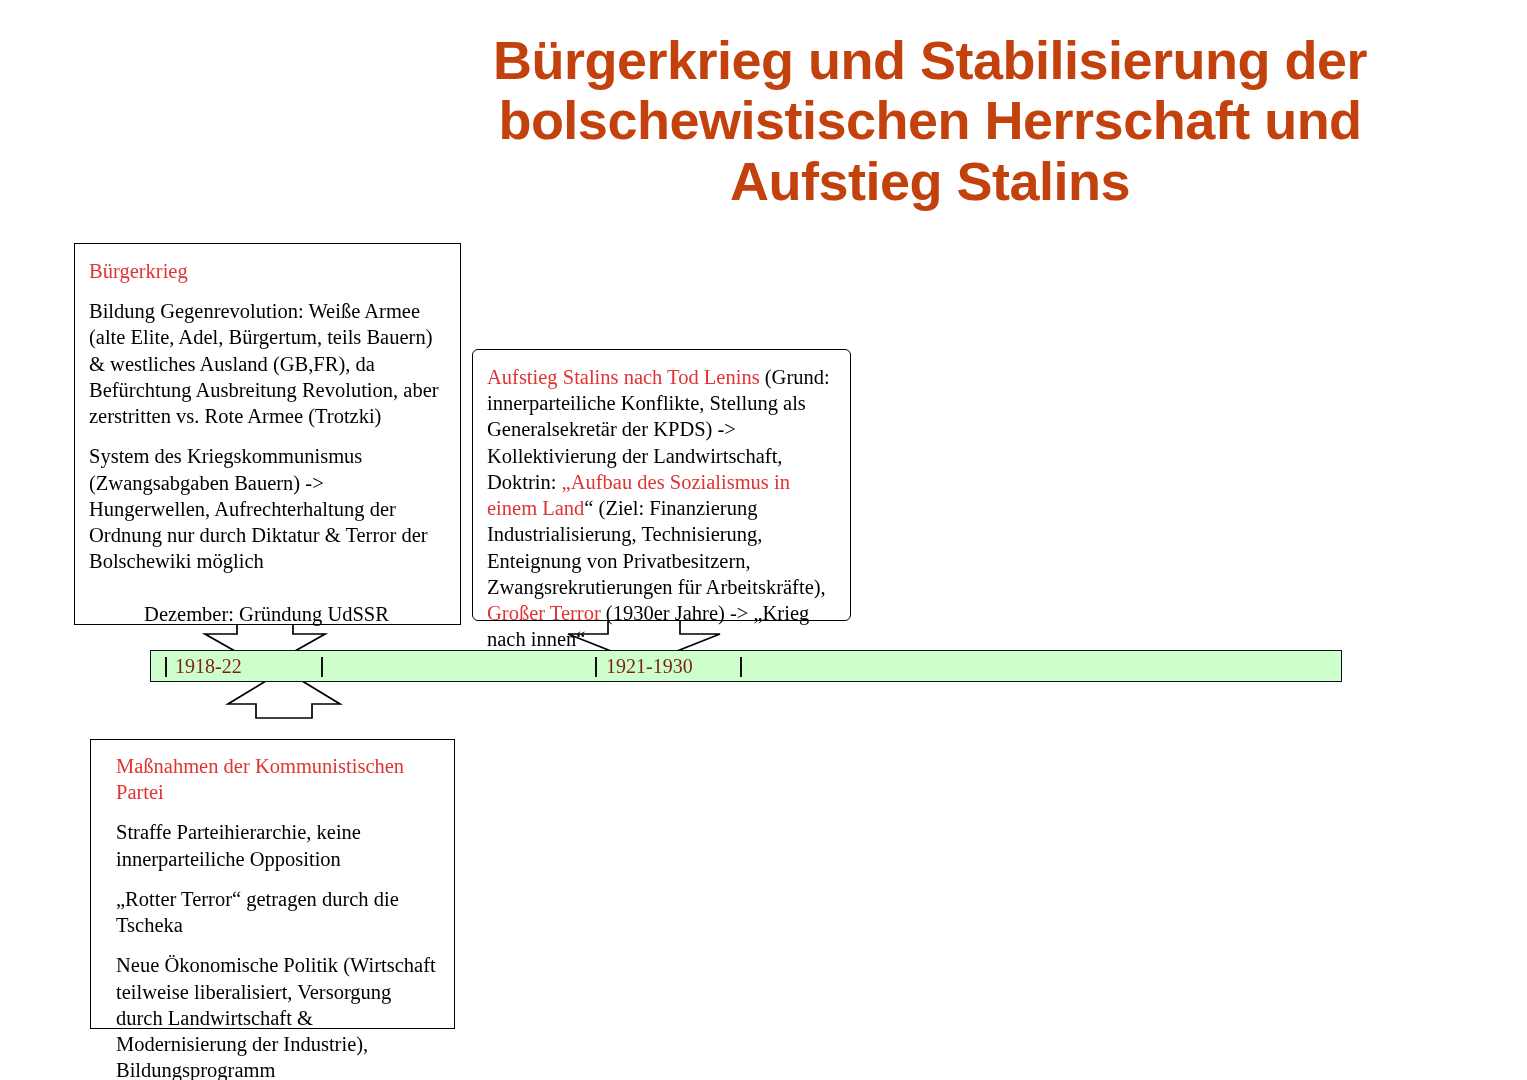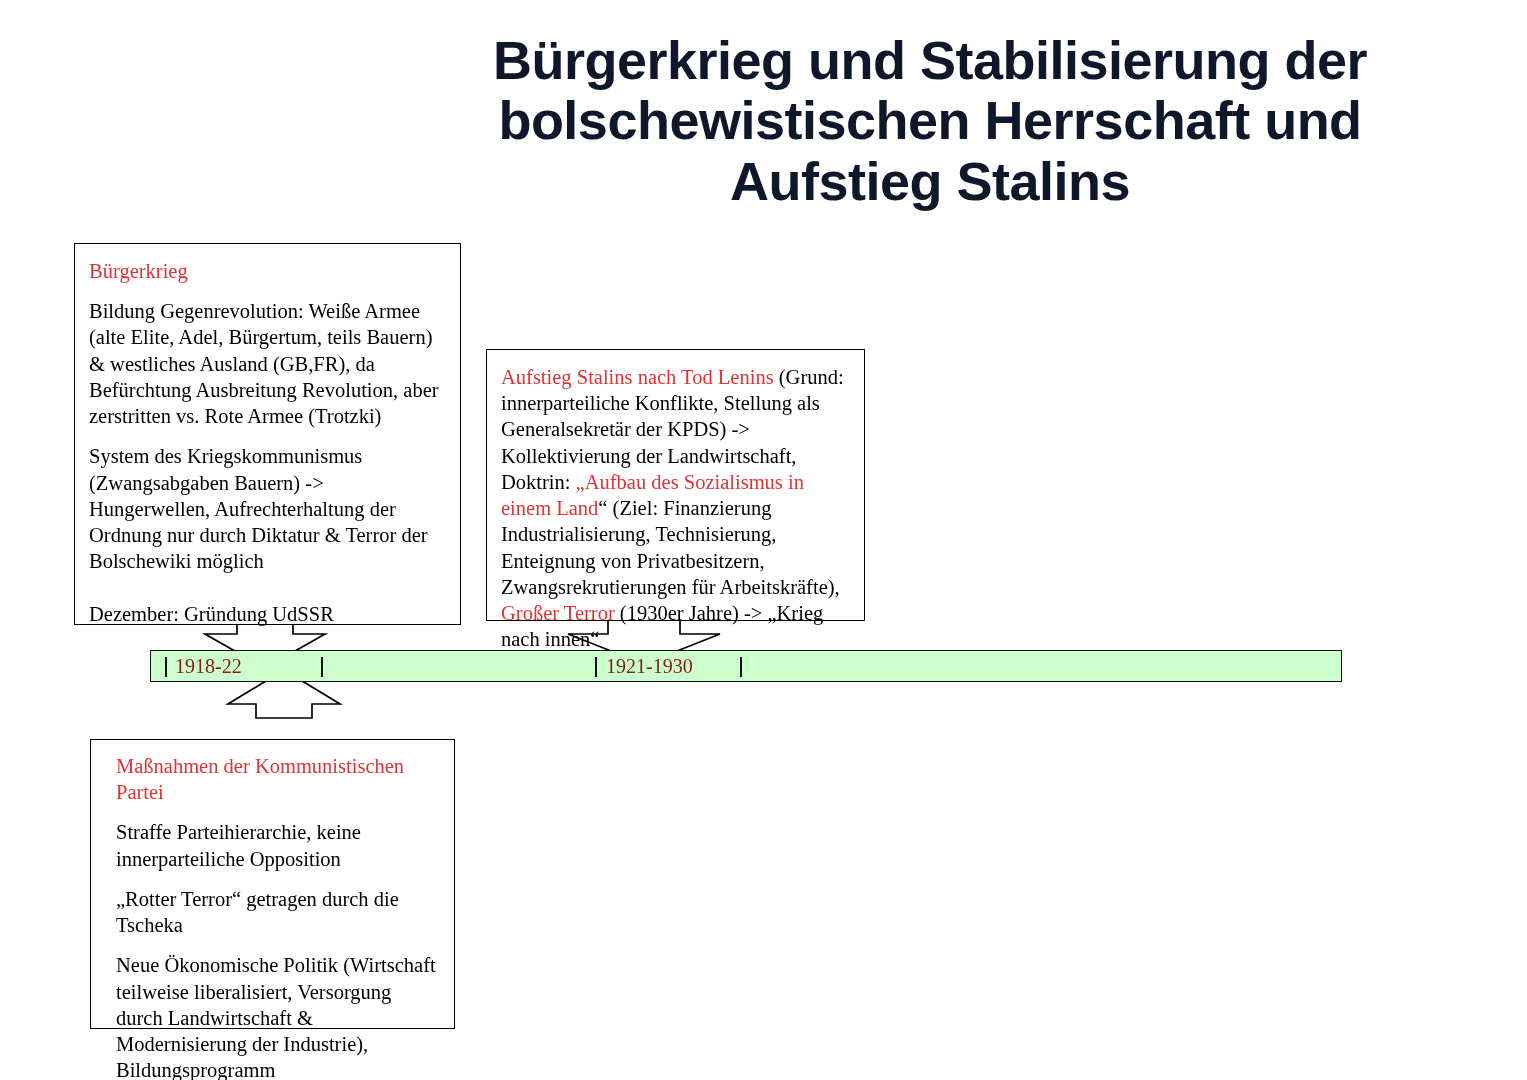--- a/index.html
+++ b/index.html
@@ -26,21 +26,21 @@
   .slide-title {
     position: absolute;
     left: 420px;
     top: 30px;
     width: 1020px;
     text-align: center;
     font-family: "Liberation Sans", sans-serif;
     font-weight: bold;
     font-size: 54px;
     line-height: 1.12;
-    color: #0f172a;
+    color: #c2410c;
     letter-spacing: -0.5px;
   }
 
   
   .callout {
     position: absolute;
     box-sizing: border-box;
     border: 1.6px solid #000000;
     background: #ffffff;
     font-size: 20.5px;
@@ -65,24 +65,25 @@
     margin: 0 0 13px 0;
   }
 
   #box-buergerkrieg {
     left: 74px;
     top: 243px;
     width: 387px;
     height: 382px;
   }
   #box-stalin {
-    left: 486px;
+    left: 472px;
     top: 349px;
     width: 379px;
     height: 272px;
+    border-radius: 6px;
   }
   #box-kp {
     left: 90px;
     top: 739px;
     width: 365px;
     height: 290px;
     padding-left: 11px;
   }
   #box-kp .pad {
     padding: 13px 16px 10px 14px;
@@ -164,21 +165,21 @@
 
     <div class="period-label" style="left:24px;">1918-22</div>
     <div class="period-label" style="left:455px;">1921-1930</div>
   </div>
 
   <div class="callout" id="box-buergerkrieg">
     <div class="pad">
       <p class="head-red">Bürgerkrieg</p>
       <p>Bildung Gegenrevolution: Weiße Armee (alte Elite, Adel, Bürgertum, teils Bauern) &amp; westliches Ausland (GB,FR), da Befürchtung Ausbreitung Revolution, aber zerstritten vs. Rote Armee (Trotzki)</p>
       <p>System des Kriegskommunismus (Zwangsabgaben Bauern) -&gt; Hungerwellen, Aufrechterhaltung der Ordnung nur durch Diktatur &amp; Terror der Bolschewiki möglich</p>
-      <p style="margin-top:26px;">Dezember: Gründung UdSSR</p>
+      <p style="margin-top:26px;text-align:center;">Dezember: Gründung UdSSR</p>
     </div>
   </div>
 
   <div class="callout" id="box-stalin">
     <div class="pad">
       <p>
         <span class="hl">Aufstieg Stalins nach Tod Lenins</span><span> (Grund: innerparteiliche Konflikte, Stellung als Generalsekretär der KPDS) -&gt; Kollektivierung der Landwirtschaft, Doktrin: </span><span class="hl">„Aufbau des Sozialismus in einem Land</span><span>“ (Ziel: Finanzierung Industrialisierung, Technisierung, Enteignung von Privatbesitzern, Zwangsrekrutierungen für Arbeitskräfte), </span><span class="hl">Großer Terror</span><span> (1930er Jahre) -&gt; „Krieg nach innen“</span>
       </p>
     </div>
   </div>

